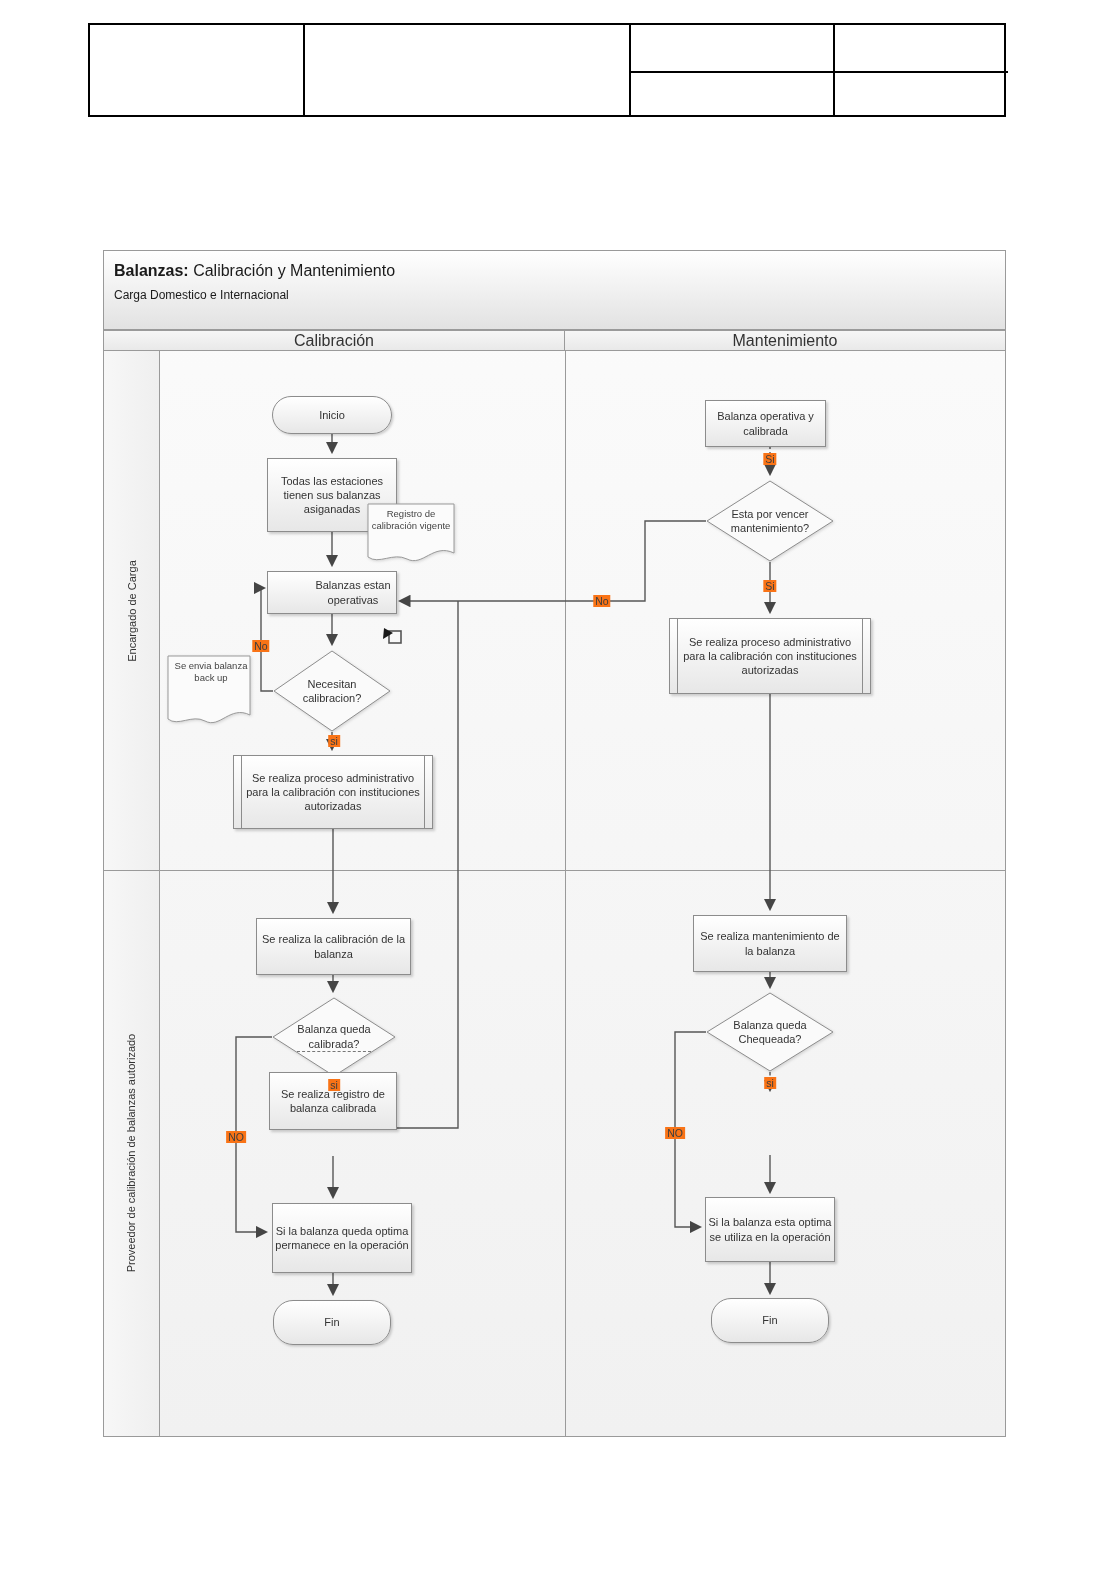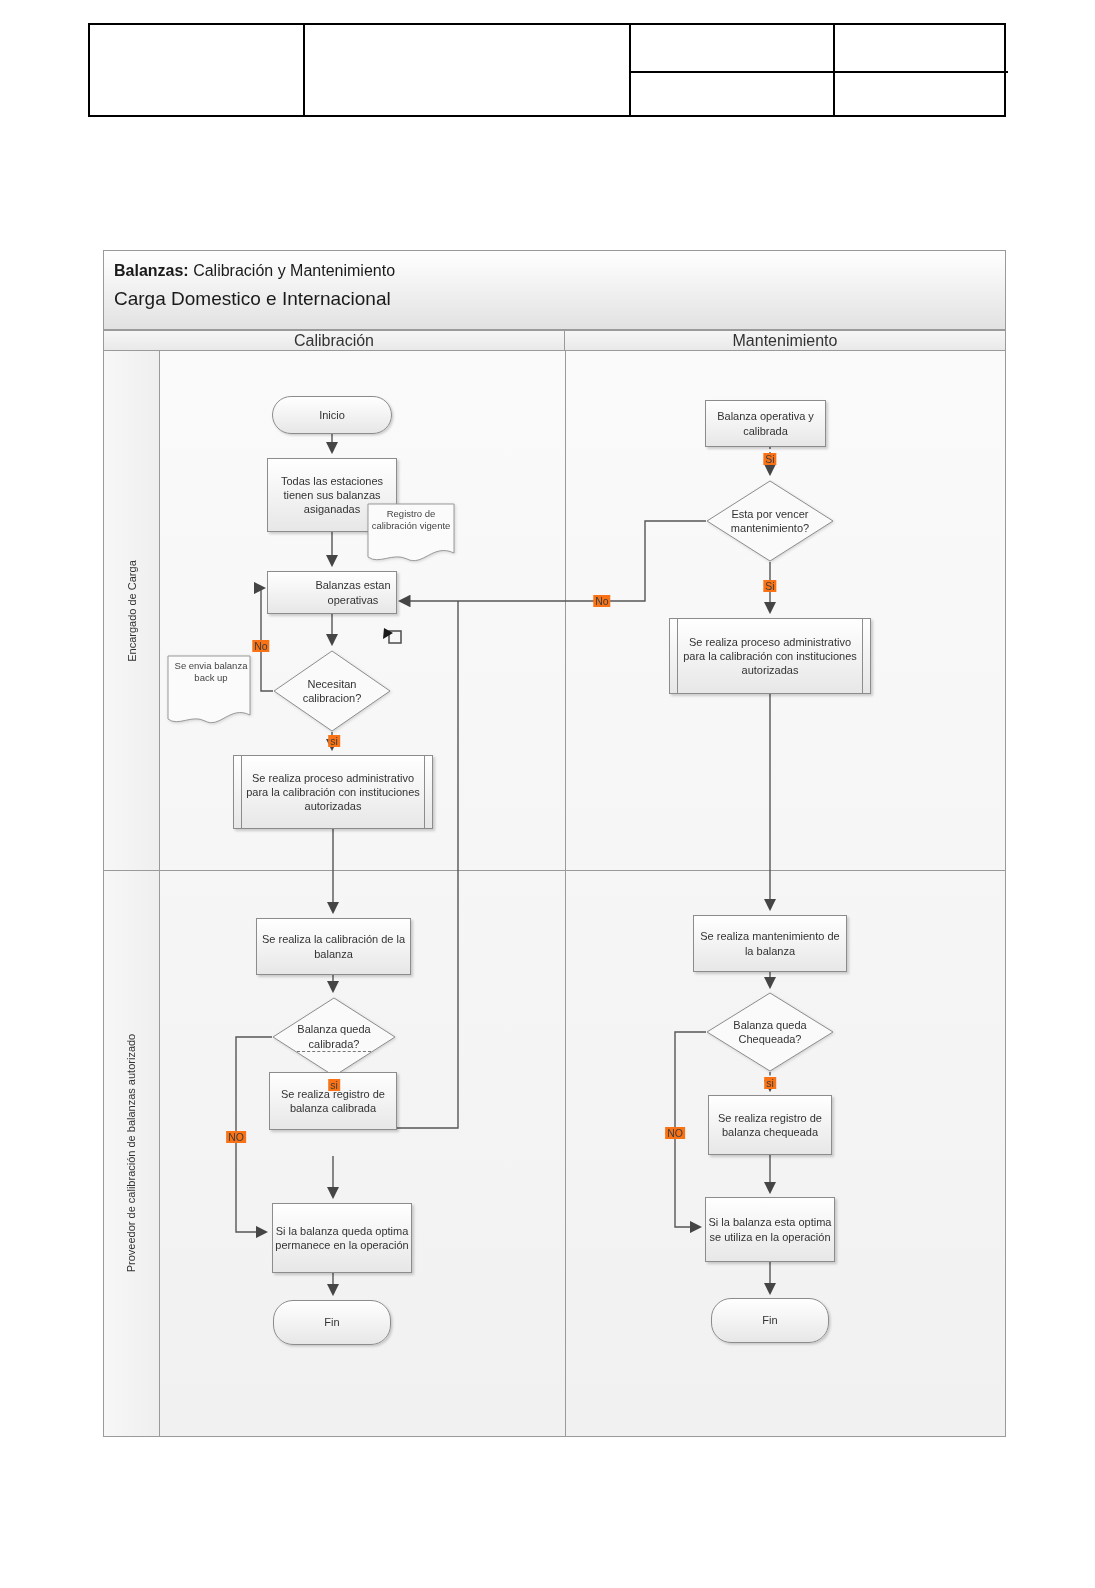--- a/index.html
+++ b/index.html
@@ -13,21 +13,21 @@
 
   
   .diagram-bg { position:absolute; left:103px; top:250px; width:903px; height:1187px;
                 border:1px solid #9a9a9a; box-sizing:border-box;
                 background:linear-gradient(#fbfbfb,#f1f1f1); }
   .title-band { position:absolute; left:104px; top:251px; width:901px; height:79px;
                 background:linear-gradient(#ffffff,#e2e2e2);
                 border-bottom:1px solid #9a9a9a; box-sizing:border-box; }
   .title-l1 { position:absolute; left:10px; top:11px; font-size:16px; color:#1a1a1a; }
   .title-l1 .b { font-weight:bold;margin-top:32px; }
-  .title-l2 { position:absolute; left:10px; top:37px; font-size:19px; color:#1a1a1a; }
+  .title-l2 { position:absolute; left:10px; top:37px; font-size:12px; color:#1a1a1a; }
 
   .col-head { position:absolute; top:330px; height:21px; box-sizing:border-box;
               background:linear-gradient(#f6f6f6,#e9e9e9); border:1px solid #9a9a9a;
               display:flex; align-items:center; justify-content:center;
               font-size:16px; color:#333; }
   .row-label { position:absolute; left:104px; width:56px;
                display:flex; align-items:center; justify-content:center;
                border-right:1px solid #9a9a9a; box-sizing:border-box;
                background:linear-gradient(90deg,#f7f7f7,#efefef); }
   .row-label span { transform:rotate(-90deg); white-space:nowrap; font-size:11px; color:#333; }
@@ -201,21 +201,20 @@
   <div class="shape diamond" style="left:706px; top:992px; width:128px; height:80px;">
     <svg width="128" height="80">
         <polygon points="64,1 127,40 64,79 1,40" fill="#fafafa" stroke="#8c8c8c" stroke-width="1"></polygon>
       </svg>
     <div class="dtxt">
       <span>Balanza queda</span>
       <span>Chequeada?</span>
     </div>
   </div>
 
-  <div class="shape" style="left:708px; top:1095px; width:124px; height:60px;">Se realiza registro de balanza chequeada</div>
 
   <div class="shape" style="left:705px; top:1197px; width:130px; height:65px;">Si la balanza esta optima se utiliza en la operación</div>
 
   <div class="shape stadium" style="left:711px; top:1298px; width:118px; height:45px;">Fin</div>
 
   <div class="wlbl" style="left:261px; top:646px;">No</div>
   <div class="wlbl" style="left:334px; top:741px;">si</div>
   <div class="wlbl" style="left:602px; top:601px;">No</div>
   <div class="wlbl" style="left:770px; top:459px;">Si</div>
   <div class="wlbl" style="left:770px; top:586px;">Si</div>

